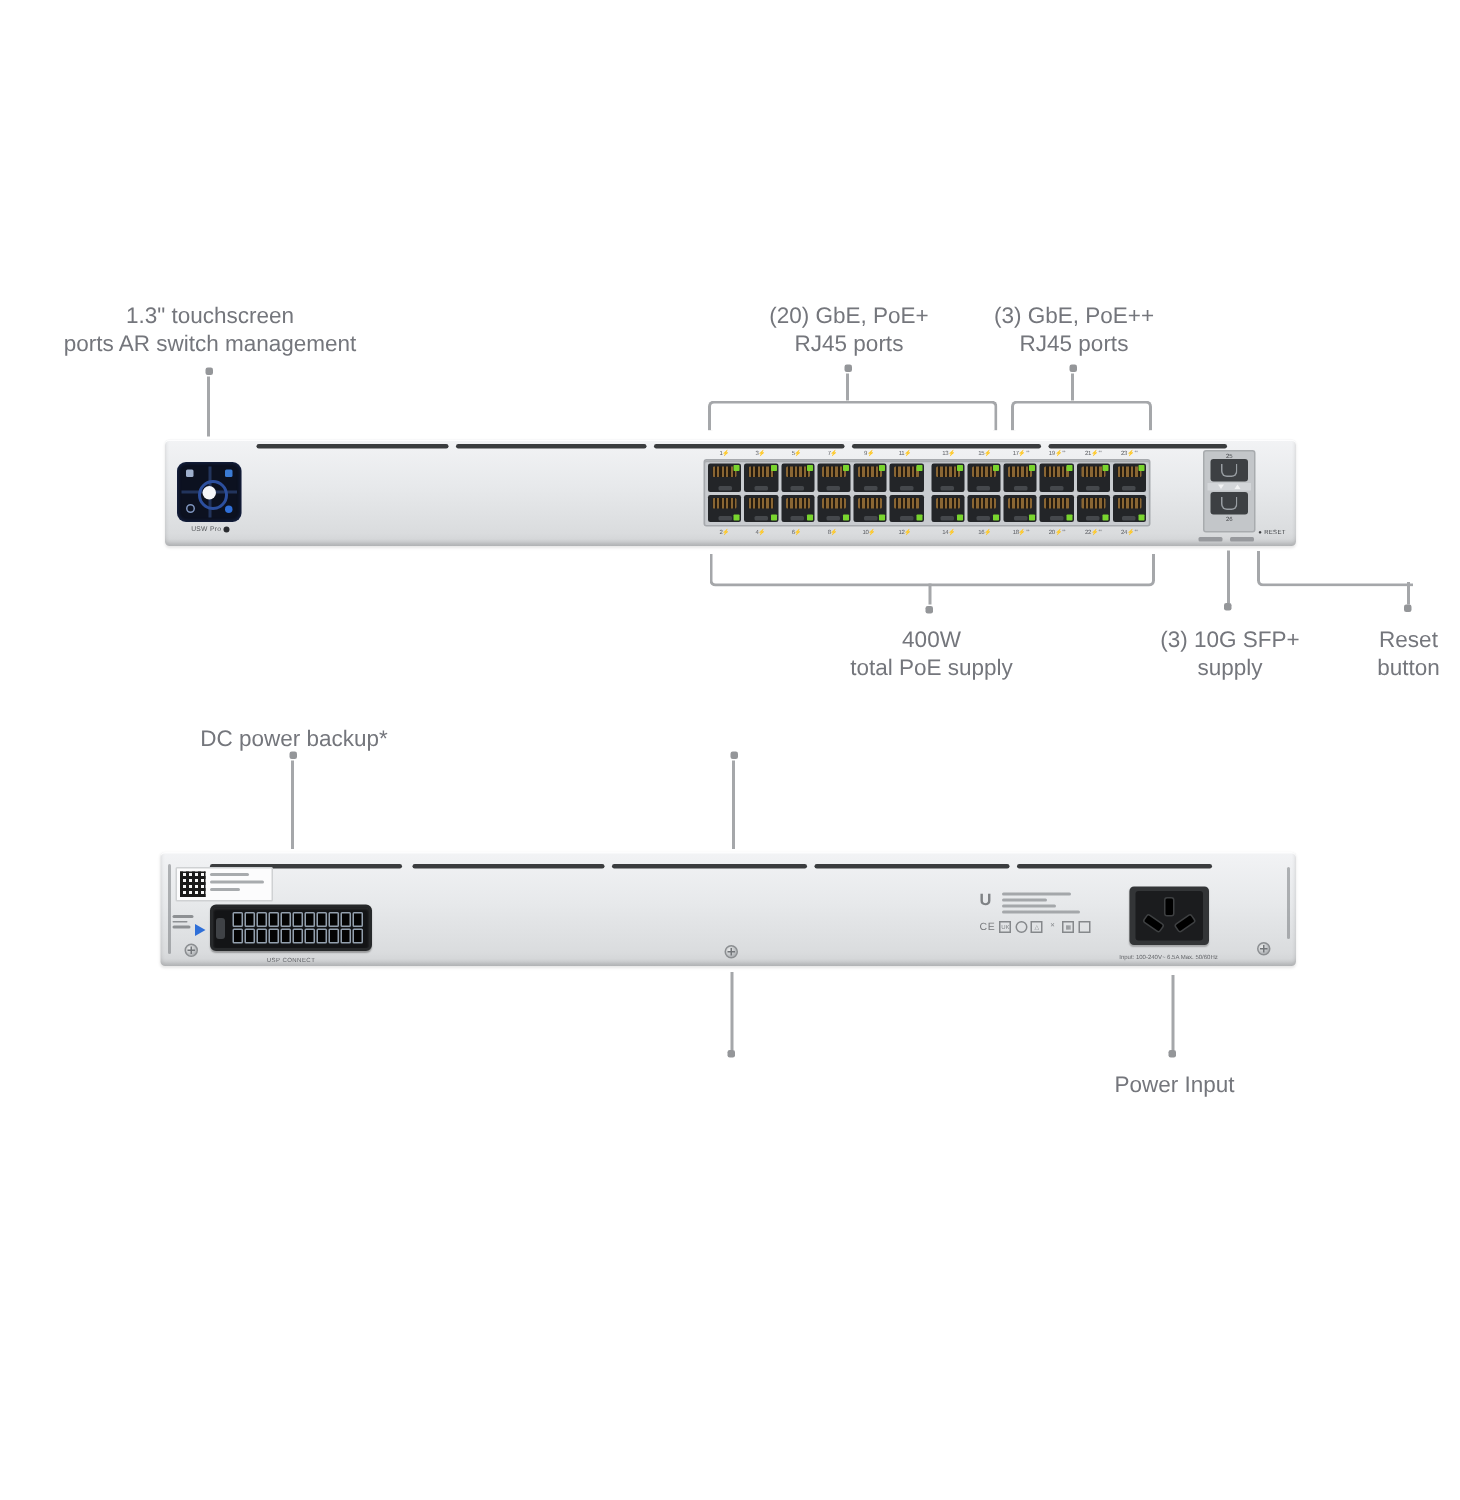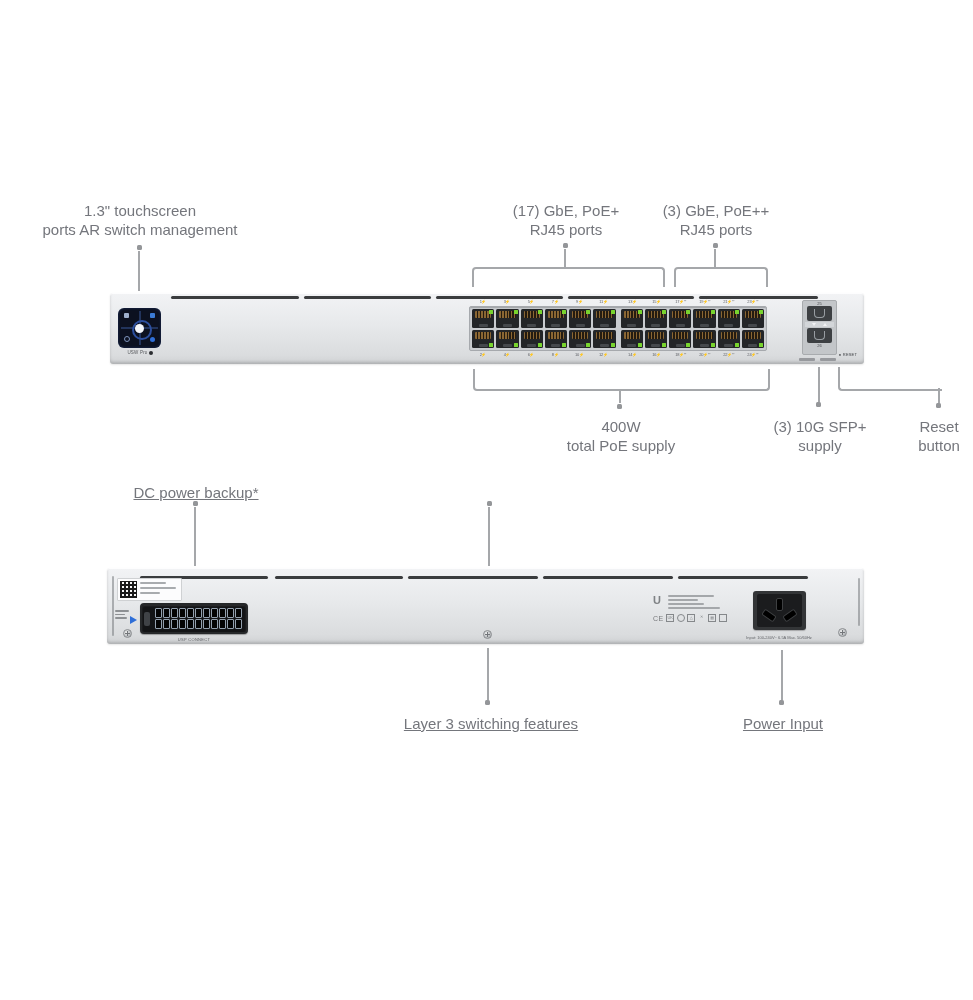--- a/index.html
+++ b/index.html
@@ -1,20 +1,20 @@
 <!DOCTYPE html>
 <html><head>
 <meta charset="utf-8">
 <style>
   html,body{margin:0;padding:0;background:#ffffff;}
   .stage{position:relative;width:973px;height:1000px;background:#ffffff;overflow:hidden;
          font-family:"Liberation Sans",sans-serif;}
   
   .ann{position:absolute;text-align:center;font-size:15px;line-height:19px;color:#74767c;}
-  .ann.single{white-space:nowrap;text-decoration:underline;}
+  .ann.single{white-space:nowrap;}
   .footnote{position:absolute;text-align:center;font-size:15px;font-weight:600;color:#6b6d72;}
   
   .dot{position:absolute;width:5px;height:5px;background:#949699;border-radius:1.5px;}
   .vline{position:absolute;width:2px;background:#a5a7aa;}
   .bracket-down{position:absolute;border:2px solid #a5a7aa;border-bottom:none;
                 border-radius:4px 4px 0 0;background:transparent;}
   .bracket-up{position:absolute;border:2px solid #a5a7aa;border-top:none;
               border-radius:0 0 4px 4px;background:transparent;}
   .elbow-dl{position:absolute;border-left:2px solid #a5a7aa;border-bottom:2px solid #a5a7aa;
             border-radius:0 0 0 4px;background:transparent;}
@@ -123,21 +123,21 @@
 </head>
 <body>
 
 <div class="stage">
 
   <div class="ann" style="left:10px;top:201px;width:260px">
     <div>1.3" touchscreen</div>
     <div>ports AR switch management</div>
   </div>
   <div class="ann" style="left:466px;top:201px;width:200px">
-    <div>(17) GbE, PoE+</div>
+    <div>(20) GbE, PoE+</div>
     <div>RJ45 ports</div>
   </div>
   <div class="ann" style="left:616px;top:201px;width:200px">
     <div>(3) GbE, PoE++</div>
     <div>RJ45 ports</div>
   </div>
 
   <div class="dot" style="left:137px;top:245px"></div>
   <div class="vline" style="left:138px;top:251px;height:40px"></div>
 
@@ -418,23 +418,20 @@
         <div class="slot top"></div>
         <div class="slot l"></div>
         <div class="slot r"></div>
       </div>
     </div>
     <div class="inlet-text">Input: 100-240V~ 6.5A Max. 50/60Hz</div>
   </div>
 
   <div class="vline" style="left:487px;top:648px;height:52px"></div>
   <div class="dot" style="left:485px;top:700px"></div>
-  <div class="ann single" style="left:361px;top:714px;width:260px">
-    <div>Layer 3 switching features</div>
-  </div>
 
   <div class="vline" style="left:781px;top:650px;height:50px"></div>
   <div class="dot" style="left:779px;top:700px"></div>
   <div class="ann single" style="left:663px;top:714px;width:240px">
     <div>Power Input</div>
   </div>
 
 </div>
 
 </body></html>

